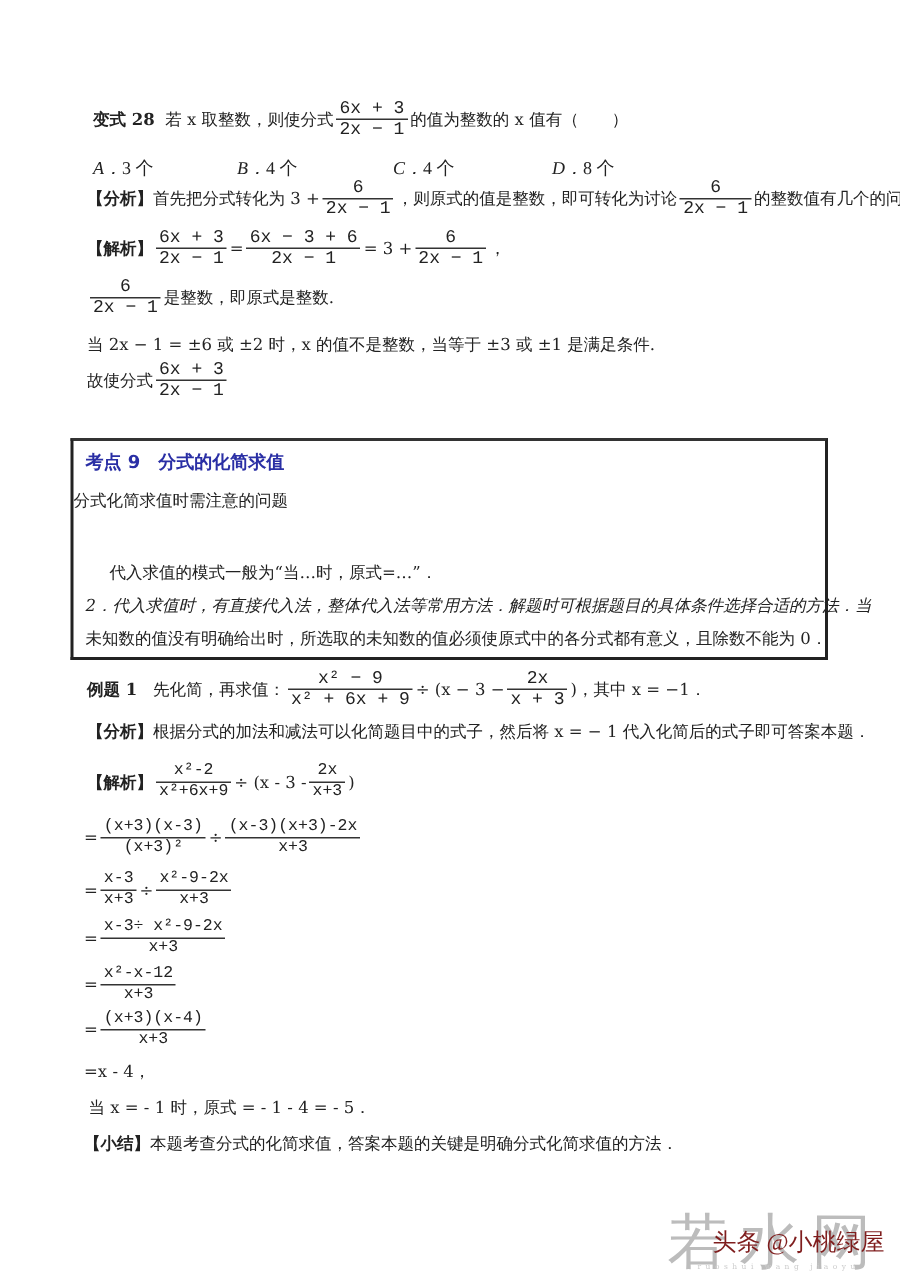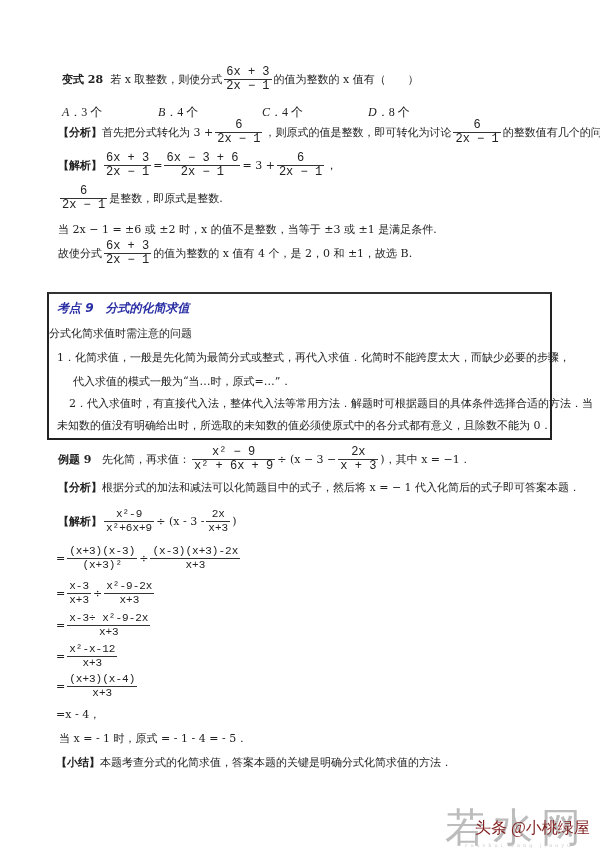--- a/index.html
+++ b/index.html
@@ -81,55 +81,53 @@
 </div>
 
 <div class="abs" style="left:58px;top:222px;">当 2x − 1 = ±6 或 ±2 时，x 的值不是整数，当等于 ±3 或 ±1 是满足条件.</div>
 
 <div class="abs row" style="left:58px;top:240px;">
   <span>故使分式</span>
   <span class="frac">
       <span class="num">6x + 3</span>
       <span>2x − 1</span>
     </span>
-  <span>的值为整数的 x 值有 4 个，是 2，0 和 ±1，故选 B.</span>
 </div>
 
 <div class="box">
-  <div class="abs boxtitle" style="left:8px;top:6px;font-style:italic;">考点 9　分式的化简求值</div>
+  <div class="abs boxtitle" style="left:8px;top:6px;">考点 9　分式的化简求值</div>
   <div class="abs" style="left:0;top:32px;">分式化简求值时需注意的问题</div>
-  <div class="abs" style="left:8px;top:56px;">1．化简求值，一般是先化简为最简分式或整式，再代入求值．化简时不能跨度太大，而缺少必要的步骤，</div>
   <div class="abs" style="left:24px;top:80px;">代入求值的模式一般为“当…时，原式=…”．</div>
-  <div class="abs" style="left:20px;top:102px;">2．代入求值时，有直接代入法，整体代入法等常用方法．解题时可根据题目的具体条件选择合适的方法．当</div>
+  <div class="abs" style="left:8px;top:102px;font-style:italic;">2．代入求值时，有直接代入法，整体代入法等常用方法．解题时可根据题目的具体条件选择合适的方法．当</div>
   <div class="abs" style="left:8px;top:124px;">未知数的值没有明确给出时，所选取的未知数的值必须使原式中的各分式都有意义，且除数不能为 0．</div>
 </div>
 
 <div class="abs row" style="left:58px;top:446px;">
-  <span class="b">例题 9</span>&nbsp;&nbsp;&nbsp;
+  <span class="b">例题 1</span>&nbsp;&nbsp;&nbsp;
   <span>先化简，再求值：</span>
   <span class="frac">
       <span class="num">x² − 9</span>
       <span>x² + 6x + 9</span>
     </span>
   <span>÷ (x − 3 −</span>
   <span class="frac">
       <span class="num">2x</span>
       <span>x + 3</span>
     </span>
   <span>)，其中 x = −1．</span>
 </div>
 
 <div class="abs" style="left:58px;top:480px;">
   <span class="b">【分析】</span><span>根据分式的加法和减法可以化简题目中的式子，然后将 x = − 1 代入化简后的式子即可答案本题．</span>
 </div>
 
 <div class="abs row mono" style="left:58px;top:508px;">
   <span class="b">【解析】</span>
   <span class="frac">
-      <span class="num">x²-9</span>
+      <span class="num">x²-2</span>
       <span>x²+6x+9</span>
     </span>
   <span>÷ (x - 3 -</span>
   <span class="frac">
       <span class="num">2x</span>
       <span>x+3</span>
     </span>
   <span>)</span>
 </div>
 

